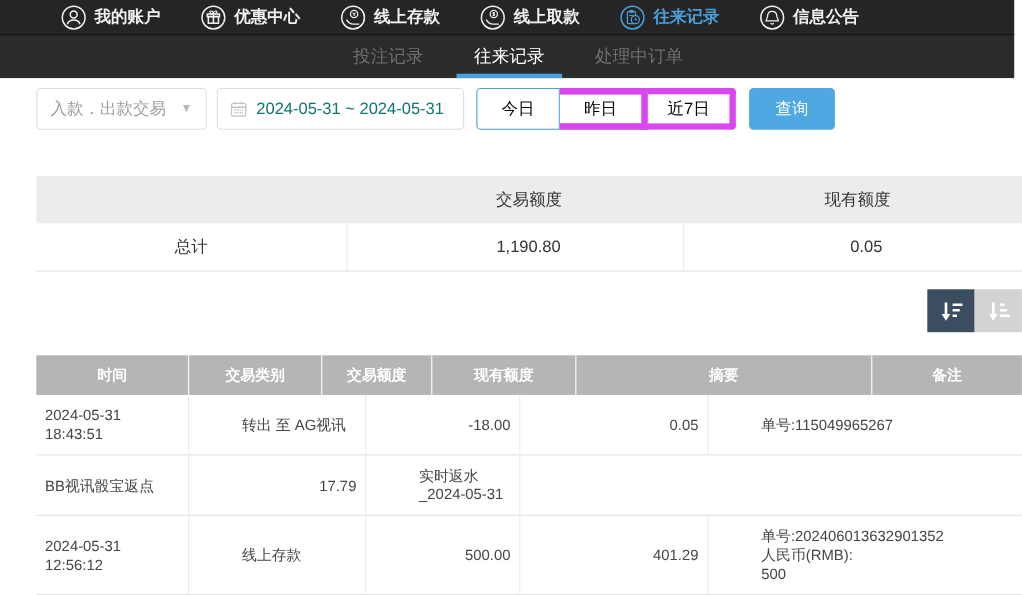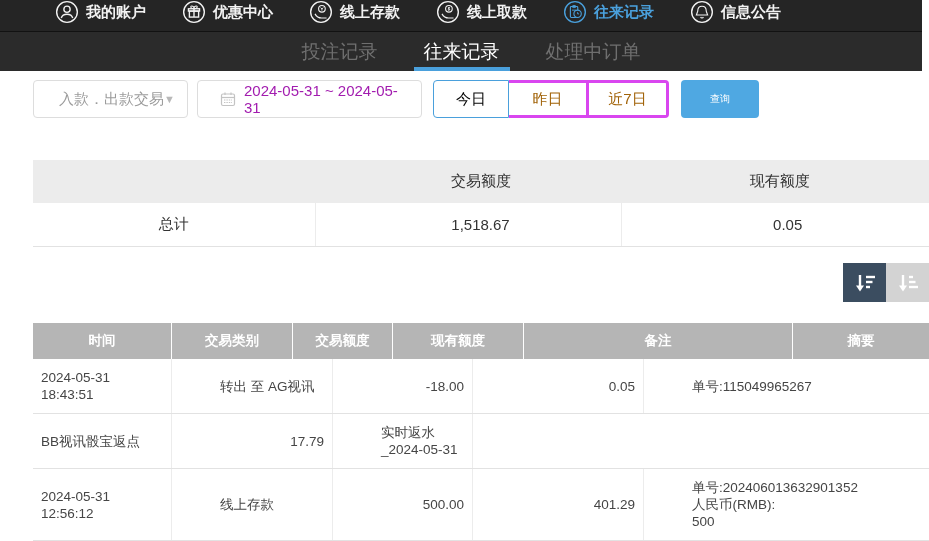--- a/index.html
+++ b/index.html
@@ -1,58 +1,58 @@
 <!DOCTYPE html>
 <html><head>
 <meta charset="utf-8">
 <style>
   * { margin:0; padding:0; box-sizing:border-box; }
   html,body { width:929px; height:541px; overflow:hidden; background:#fff;
               font-family:"Liberation Sans", sans-serif; }
 
   
   .topbar { width:922px; height:31px; background:#252525; display:flex;
-            align-items:flex-start; padding-left:55px; gap:36px; }
+            align-items:center; padding-left:55px; gap:36px; }
   .nav-item { display:flex; align-items:center; gap:7px; color:#f2f2f2;
               font-size:15px; font-weight:bold; cursor:pointer; white-space:nowrap; }
   .nav-item.active { color:#4aa0dc; }
   .nav-icon { width:24px; height:24px; display:inline-flex; }
   .nav-icon svg { width:24px; height:24px; }
 
   .tabbar { width:922px; height:40px; background:#2b2b2b; border-top:1px solid #121212;
             display:flex; justify-content:center; align-items:stretch; gap:38px;
             padding-left:20px; }
-  .tab { position:relative; display:flex; align-items:center; font-size:19px;
+  .tab { position:relative; display:flex; align-items:center; font-size:16px;
          color:#6f6f6f; cursor:pointer; padding:0 4px; }
   .tab.active { color:#ffffff; }
   .tab-underline { position:absolute; left:50%; transform:translateX(-50%);
                    bottom:0; width:96px; height:4px; background:#4aa0dc; }
 
   
   .content { padding-left:33px; }
 
   .filter-row { margin-top:9px; display:flex; align-items:center; }
   .select-box { width:155px; height:38px; border:1px solid #ddd; border-radius:4px;
-                display:flex; align-items:center; justify-content:flex-end;
+                display:flex; align-items:center; justify-content:space-between;
                 padding:0 12px; color:#9b9b9b; font-size:15px; cursor:pointer;
                 background:#fff; }
   .caret { color:#b8b8b8; font-size:11px; }
   .date-box { width:225px; height:38px; border:1px solid #ddd; border-radius:4px;
               margin-left:9px; display:flex; align-items:center; gap:8px;
-              padding:0 22px; color:#a21caf; font-size:15px; cursor:pointer; }
+              padding:0 11px; color:#0f766e; font-size:15px; cursor:pointer; }
   .cal-icon svg { width:16px; height:16px; display:block; }
   .btn-group { display:flex; margin-left:11px; }
-  .qbtn { height:38px; border:3px solid #d946ef; background:#fff; color:#a16207;
+  .qbtn { height:38px; border:6px solid #d946ef; background:#fff; color:#000000;
           font-size:15px; cursor:pointer; font-family:inherit; }
   .qbtn:first-child { width:76px; border-radius:4px 0 0 4px; }
   .qbtn:nth-child(2) { width:80px; border-left:none; }
   .qbtn:last-child { width:80px; border-left:none; border-radius:0 4px 4px 0; }
   .qbtn.active { border:1px solid #4aa0dc; color:#000000; }
   .query-btn { width:78px; height:38px; margin-left:12px; background:#4fa8e2;
-               border:none; border-radius:4px; color:#fff; font-size:10px;
+               border:none; border-radius:4px; color:#fff; font-size:15px;
                cursor:pointer; font-family:inherit; }
 
   
   .summary { width:896px; margin-top:42px; font-size:15px; color:#333; }
   .summary-head { display:grid; grid-template-columns:1fr 1fr 1fr; height:43px;
                   background:#ececec; align-items:center; text-align:center; }
   .summary-body { display:grid; grid-template-columns:1fr 1fr 1fr; height:44px;
                   align-items:center; text-align:left;
                   border-bottom:1px solid #e2e2e2;gap:24px; }
   .summary-body .cell { height:100%; display:flex; align-items:center;
@@ -208,21 +208,21 @@
   </div>
 
   <div class="summary">
     <div class="summary-head">
       <div class="cell"></div>
       <div class="cell">交易额度</div>
       <div class="cell">现有额度</div>
     </div>
     <div class="summary-body">
       <div class="cell">总计</div>
-      <div class="cell">1,518.67</div>
+      <div class="cell">1,190.80</div>
       <div class="cell">0.05</div>
     </div>
   </div>
 
   <div class="sort-row">
     <div class="sort-btn sort-desc">
       <svg viewBox="0 0 26 26">
         <g stroke="#fff" stroke-width="2.4" fill="none">
           <line x1="8" y1="5" x2="8" y2="18"></line>
           <line x1="14" y1="7" x2="23" y2="7"></line>
@@ -244,22 +244,22 @@
       </svg>
     </div>
   </div>
 
   <div class="table">
     <div class="t-head">
       <div class="hcell">时间</div>
       <div class="hcell">交易类别</div>
       <div class="hcell">交易额度</div>
       <div class="hcell">现有额度</div>
+      <div class="hcell">摘要</div>
       <div class="hcell">备注</div>
-      <div class="hcell">摘要</div>
     </div>
 
     <div class="t-row">
       <div class="cell">2024-05-31 18:43:51</div>
       <div class="cell">转出 至 AG视讯</div>
       <div class="cell num">-18.00</div>
       <div class="cell num">0.05</div>
       <div class="cell">单号:115049965267</div>
       <div class="cell"></div>
     </div>

